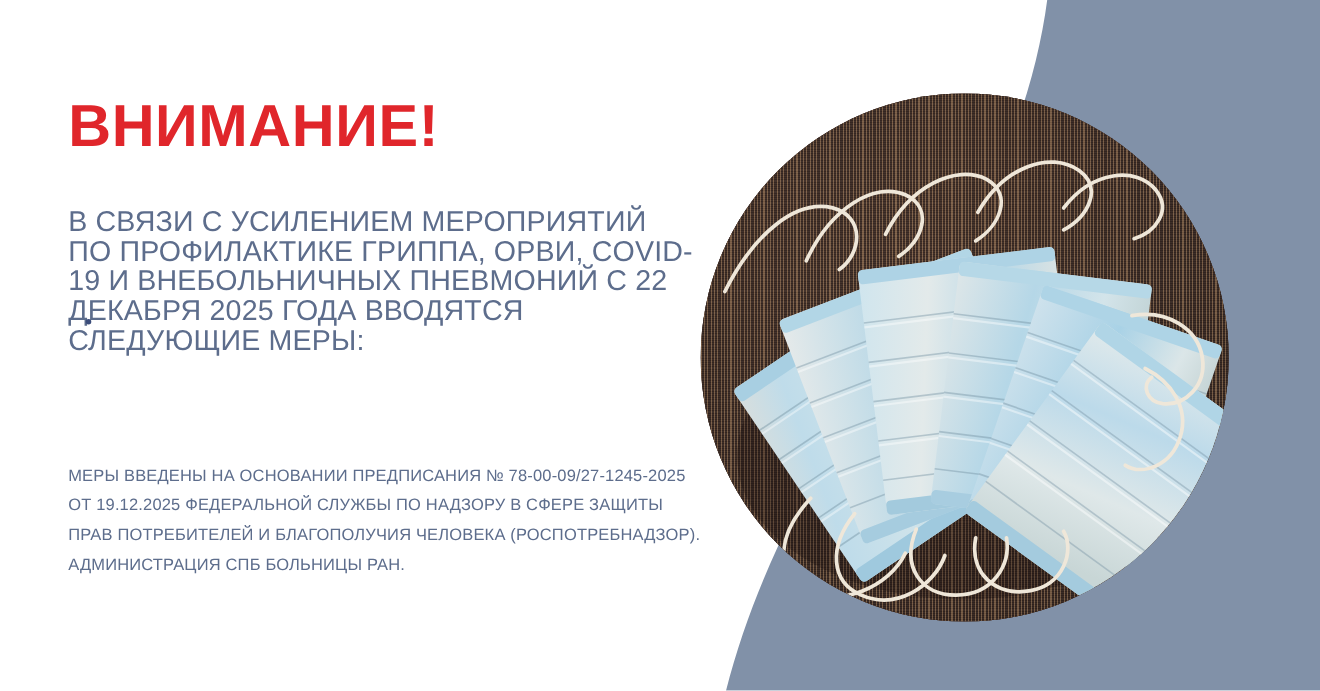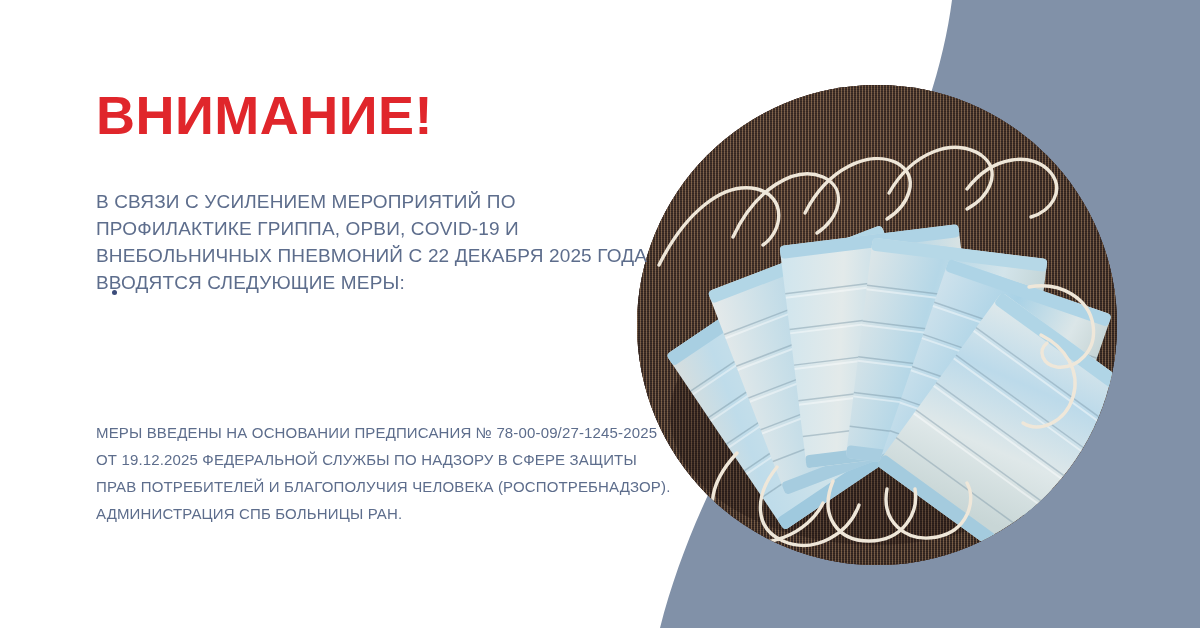--- a/index.html
+++ b/index.html
@@ -56,41 +56,40 @@
   }
   .photo-svg { position: absolute; inset: 0; }
 
   
   .content {
     position: absolute;
     left: 62px;
     top: 0;
     width: 580px;
     height: 628px;
-    margin-left: 34px;
   }
   .headline {
     position: absolute;
     top: 88px;
     left: 0;
     margin: 0;
     font-size: 54px;
     font-weight: 700;
     letter-spacing: 0.5px;
     line-height: 1;
     color: #e0262b;
     white-space: nowrap;
   }
   .intro {
     position: absolute;
     top: 188px;
     left: 0;
     width: 572px;
     margin: 0;
-    font-size: 19px;
+    font-size: 26px;
     line-height: 27px;
     letter-spacing: 0.15px;
     color: #5d6d8c;
     font-weight: 400;
   }
   .measures {
     position: absolute;
     top: 281px;
     left: 7px;
     width: 560px;

